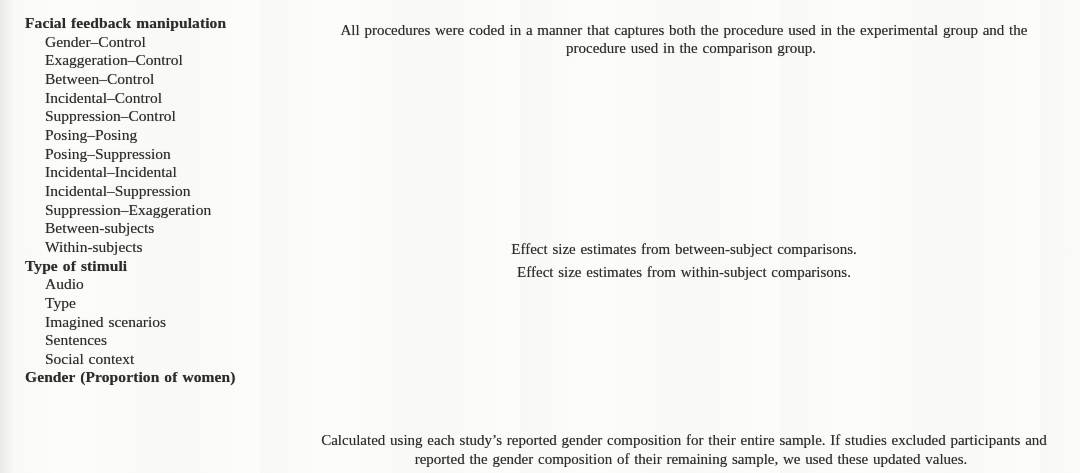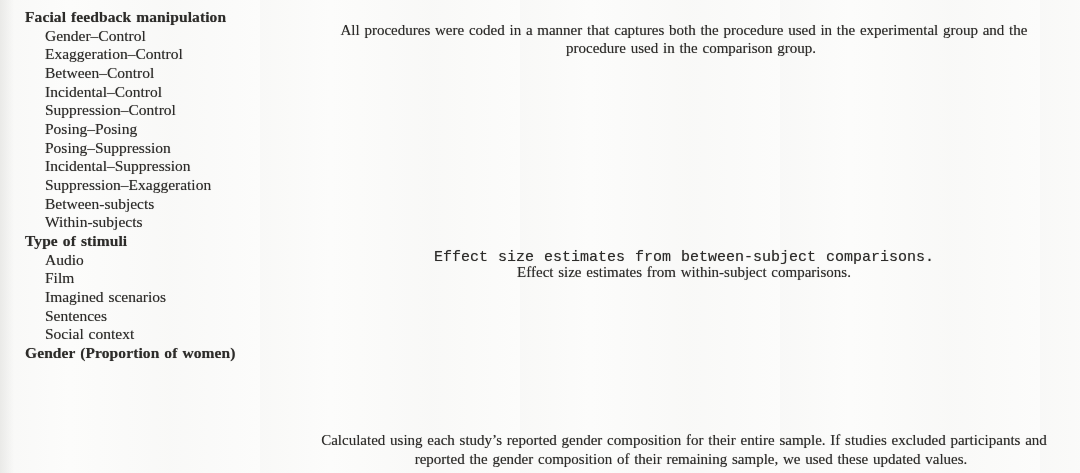--- a/index.html
+++ b/index.html
@@ -26,21 +26,21 @@
   .scan-edge {
     position: absolute;
     left: 0; top: 0; bottom: 0;
     width: 14px;
     background: linear-gradient(90deg, rgba(222,222,219,0.55), rgba(252,252,251,0));
     pointer-events: none;
   }
   .left-col {
     position: absolute;
     left: 25px;
-    top: 8px;
+    top: 14px;
     width: 272px;
     font-size: 15.5px;
     line-height: 18.65px;
   }
   .hdr {
     font-weight: bold;
     letter-spacing: 0.1px;
   }
   .hdr-wrap {
     
@@ -55,48 +55,49 @@
     left: 312px;
     width: 730px;
     font-size: 15px;
     line-height: 18.65px;
     
     padding-left: 14px;
     text-indent: -14px;
     text-align: center;
   }
   .d1 { top: 20.6px; }
-  .d2 { top: 249px; font-family: Liberation Mono, monospace; }
+  .d2 { top: 240px; }
   .d3 { top: 263.1px; }
   .d4 { top: 430.9px; }
 </style>
 </head>
 <body>
 
 <div class="page">
   <div class="scan-edge"></div>
 
   <div class="left-col">
     <div class="hdr">Facial feedback manipulation</div>
     <div class="item">Gender–Control</div>
     <div class="item">Exaggeration–Control</div>
     <div class="item">Between–Control</div>
     <div class="item">Incidental–Control</div>
     <div class="item">Suppression–Control</div>
     <div class="item">Posing–Posing</div>
     <div class="item">Posing–Suppression</div>
+    <div class="item">Incidental–Incidental</div>
     <div class="item">Incidental–Suppression</div>
     <div class="item">Suppression–Exaggeration</div>
 
     <div class="item">Between-subjects</div>
     <div class="item">Within-subjects</div>
 
     <div class="hdr">Type of stimuli</div>
     <div class="item">Audio</div>
-    <div class="item">Film</div>
+    <div class="item">Type</div>
     <div class="item">Imagined scenarios</div>
     <div class="item">Sentences</div>
     <div class="item">Social context</div>
 
     <div class="hdr">Gender (Proportion of women)</div>
   </div>
 
   <div class="desc d1">All procedures were coded in a manner that captures both the procedure used in the experimental group and the procedure used in the comparison group.</div>
   <div class="desc d2">Effect size estimates from between-subject comparisons.</div>
   <div class="desc d3">Effect size estimates from within-subject comparisons.</div>

